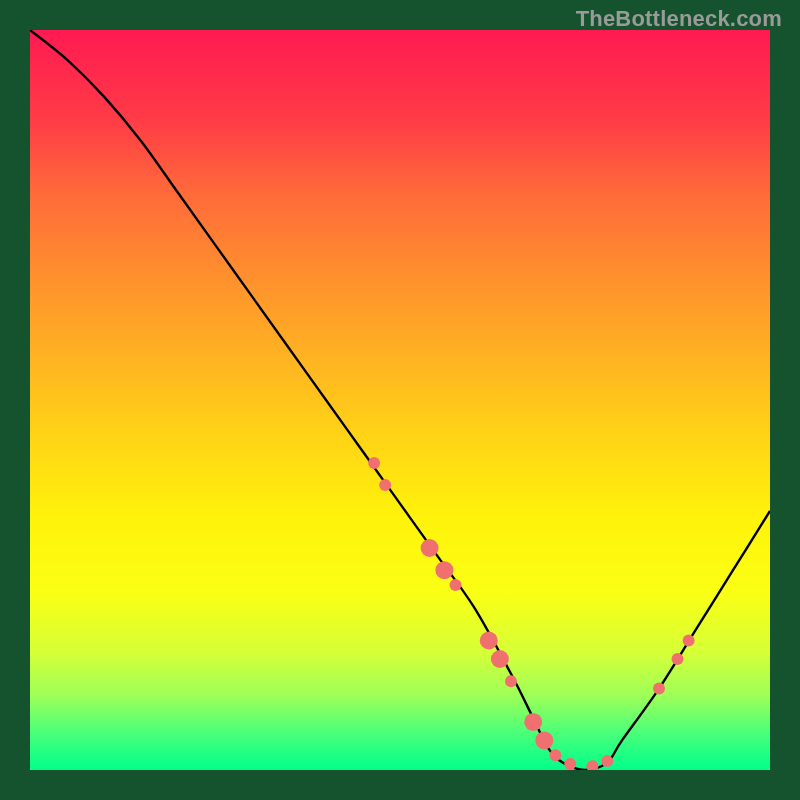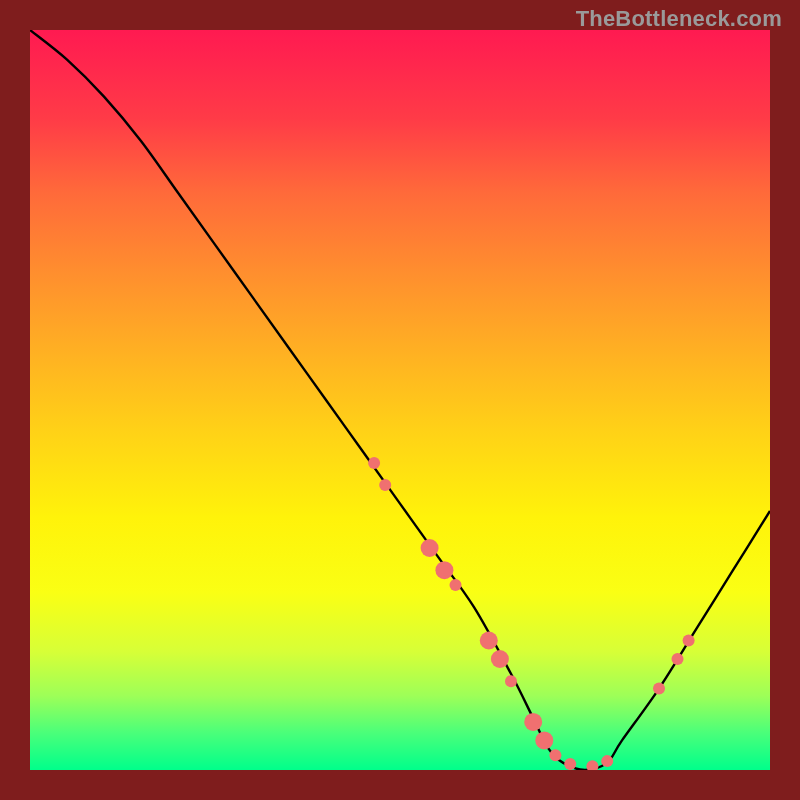--- a/index.html
+++ b/index.html
@@ -8,21 +8,21 @@
     width: 800px;
     height: 800px;
     background: #000000;
     font-family: Arial, Helvetica, sans-serif;
     overflow: hidden;
   }
   .chart-container {
     position: relative;
     width: 800px;
     height: 800px;
-    background: #7f1d1d;
+    background: #14532d;
   }
   .plot-area {
     position: absolute;
     left: 30px;
     top: 30px;
     width: 740px;
     height: 740px;
     background: linear-gradient(to bottom,
       #ff1a51 0%,
       #ff3b47 12%,

